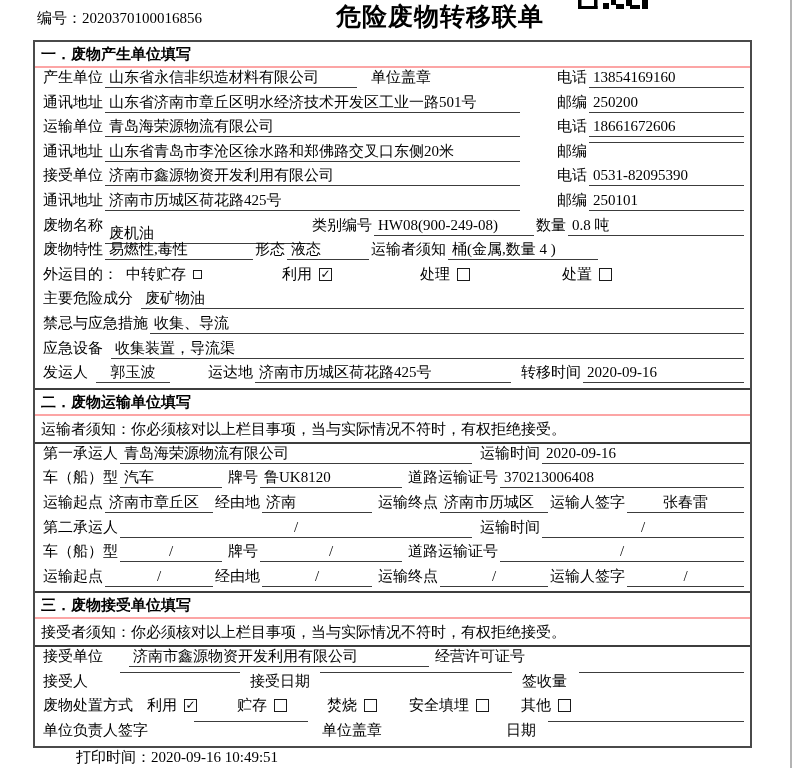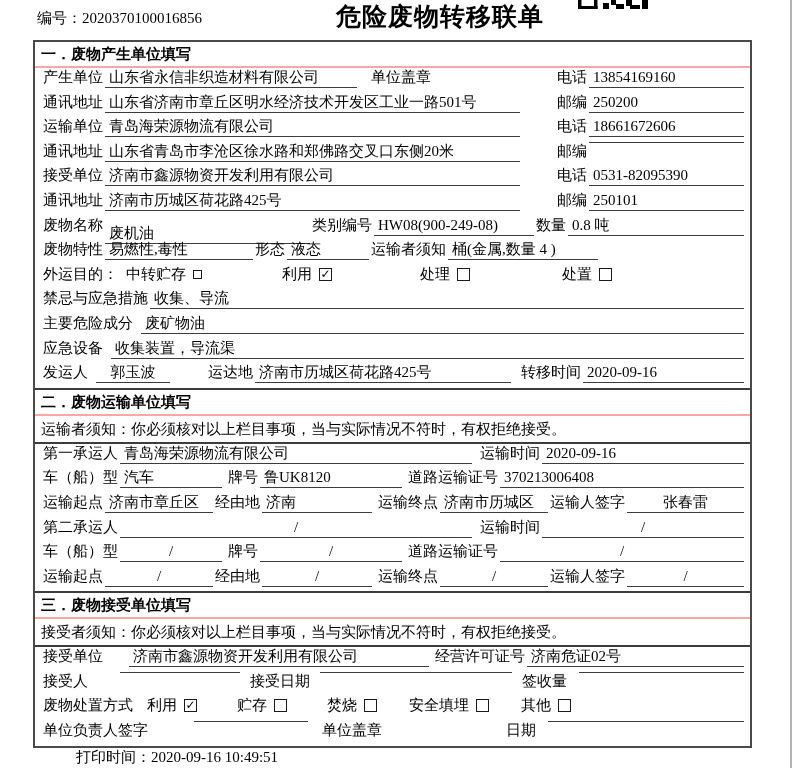--- a/index.html
+++ b/index.html
@@ -149,27 +149,27 @@
           <span class="cb-label">处理</span>
           <span class="box"></span>
         </span>
         <span class="sp" style="width: 92px;"></span>
         <span class="cb">
           <span class="cb-label">处置</span>
           <span class="box"></span>
         </span>
       </div>
       <div class="row">
+        <span class="lab">主要危险成分</span>
+        <span class="sp" style="width: 6px;"></span>
+        <span class="val g">废矿物油</span>
+      </div>
+      <div class="row">
         <span class="lab">禁忌与应急措施</span>
         <span class="val g">收集、导流</span>
-      </div>
-      <div class="row">
-        <span class="lab">主要危险成分</span>
-        <span class="sp" style="width: 6px;"></span>
-        <span class="val g">废矿物油</span>
       </div>
       <div class="row">
         <span class="lab">应急设备</span>
         <span class="sp" style="width: 6px;"></span>
         <span class="val g">收集装置，导流渠</span>
       </div>
       <div class="row">
         <span class="lab">发运人</span>
         <span class="sp" style="width: 6px;"></span>
         <span class="val c" style="min-width: 74px;">郭玉波</span>
@@ -243,21 +243,20 @@
     </div>
     <div class="sec">
       <div class="sec-title">三．废物接受单位填写</div>
       <div class="note">接受者须知：你必须核对以上栏目事项，当与实际情况不符时，有权拒绝接受。</div>
       <div class="row">
         <span class="lab">接受单位</span>
         <span class="sp" style="width: 24px;"></span>
         <span class="val" style="min-width: 300px;">济南市鑫源物资开发利用有限公司</span>
         <span class="sp" style="width: 4px;"></span>
         <span class="lab">经营许可证号</span>
-        <span class="val g">济南危证02号</span>
       </div>
       <div class="row">
         <span class="lab">接受人</span>
         <span class="sp" style="width: 30px;"></span>
         <span class="val" style="min-width: 120px;"></span>
         <span class="sp" style="width: 8px;"></span>
         <span class="lab">接受日期</span>
         <span class="sp" style="width: 8px;"></span>
         <span class="val" style="min-width: 192px;"></span>
         <span class="sp" style="width: 8px;"></span>

